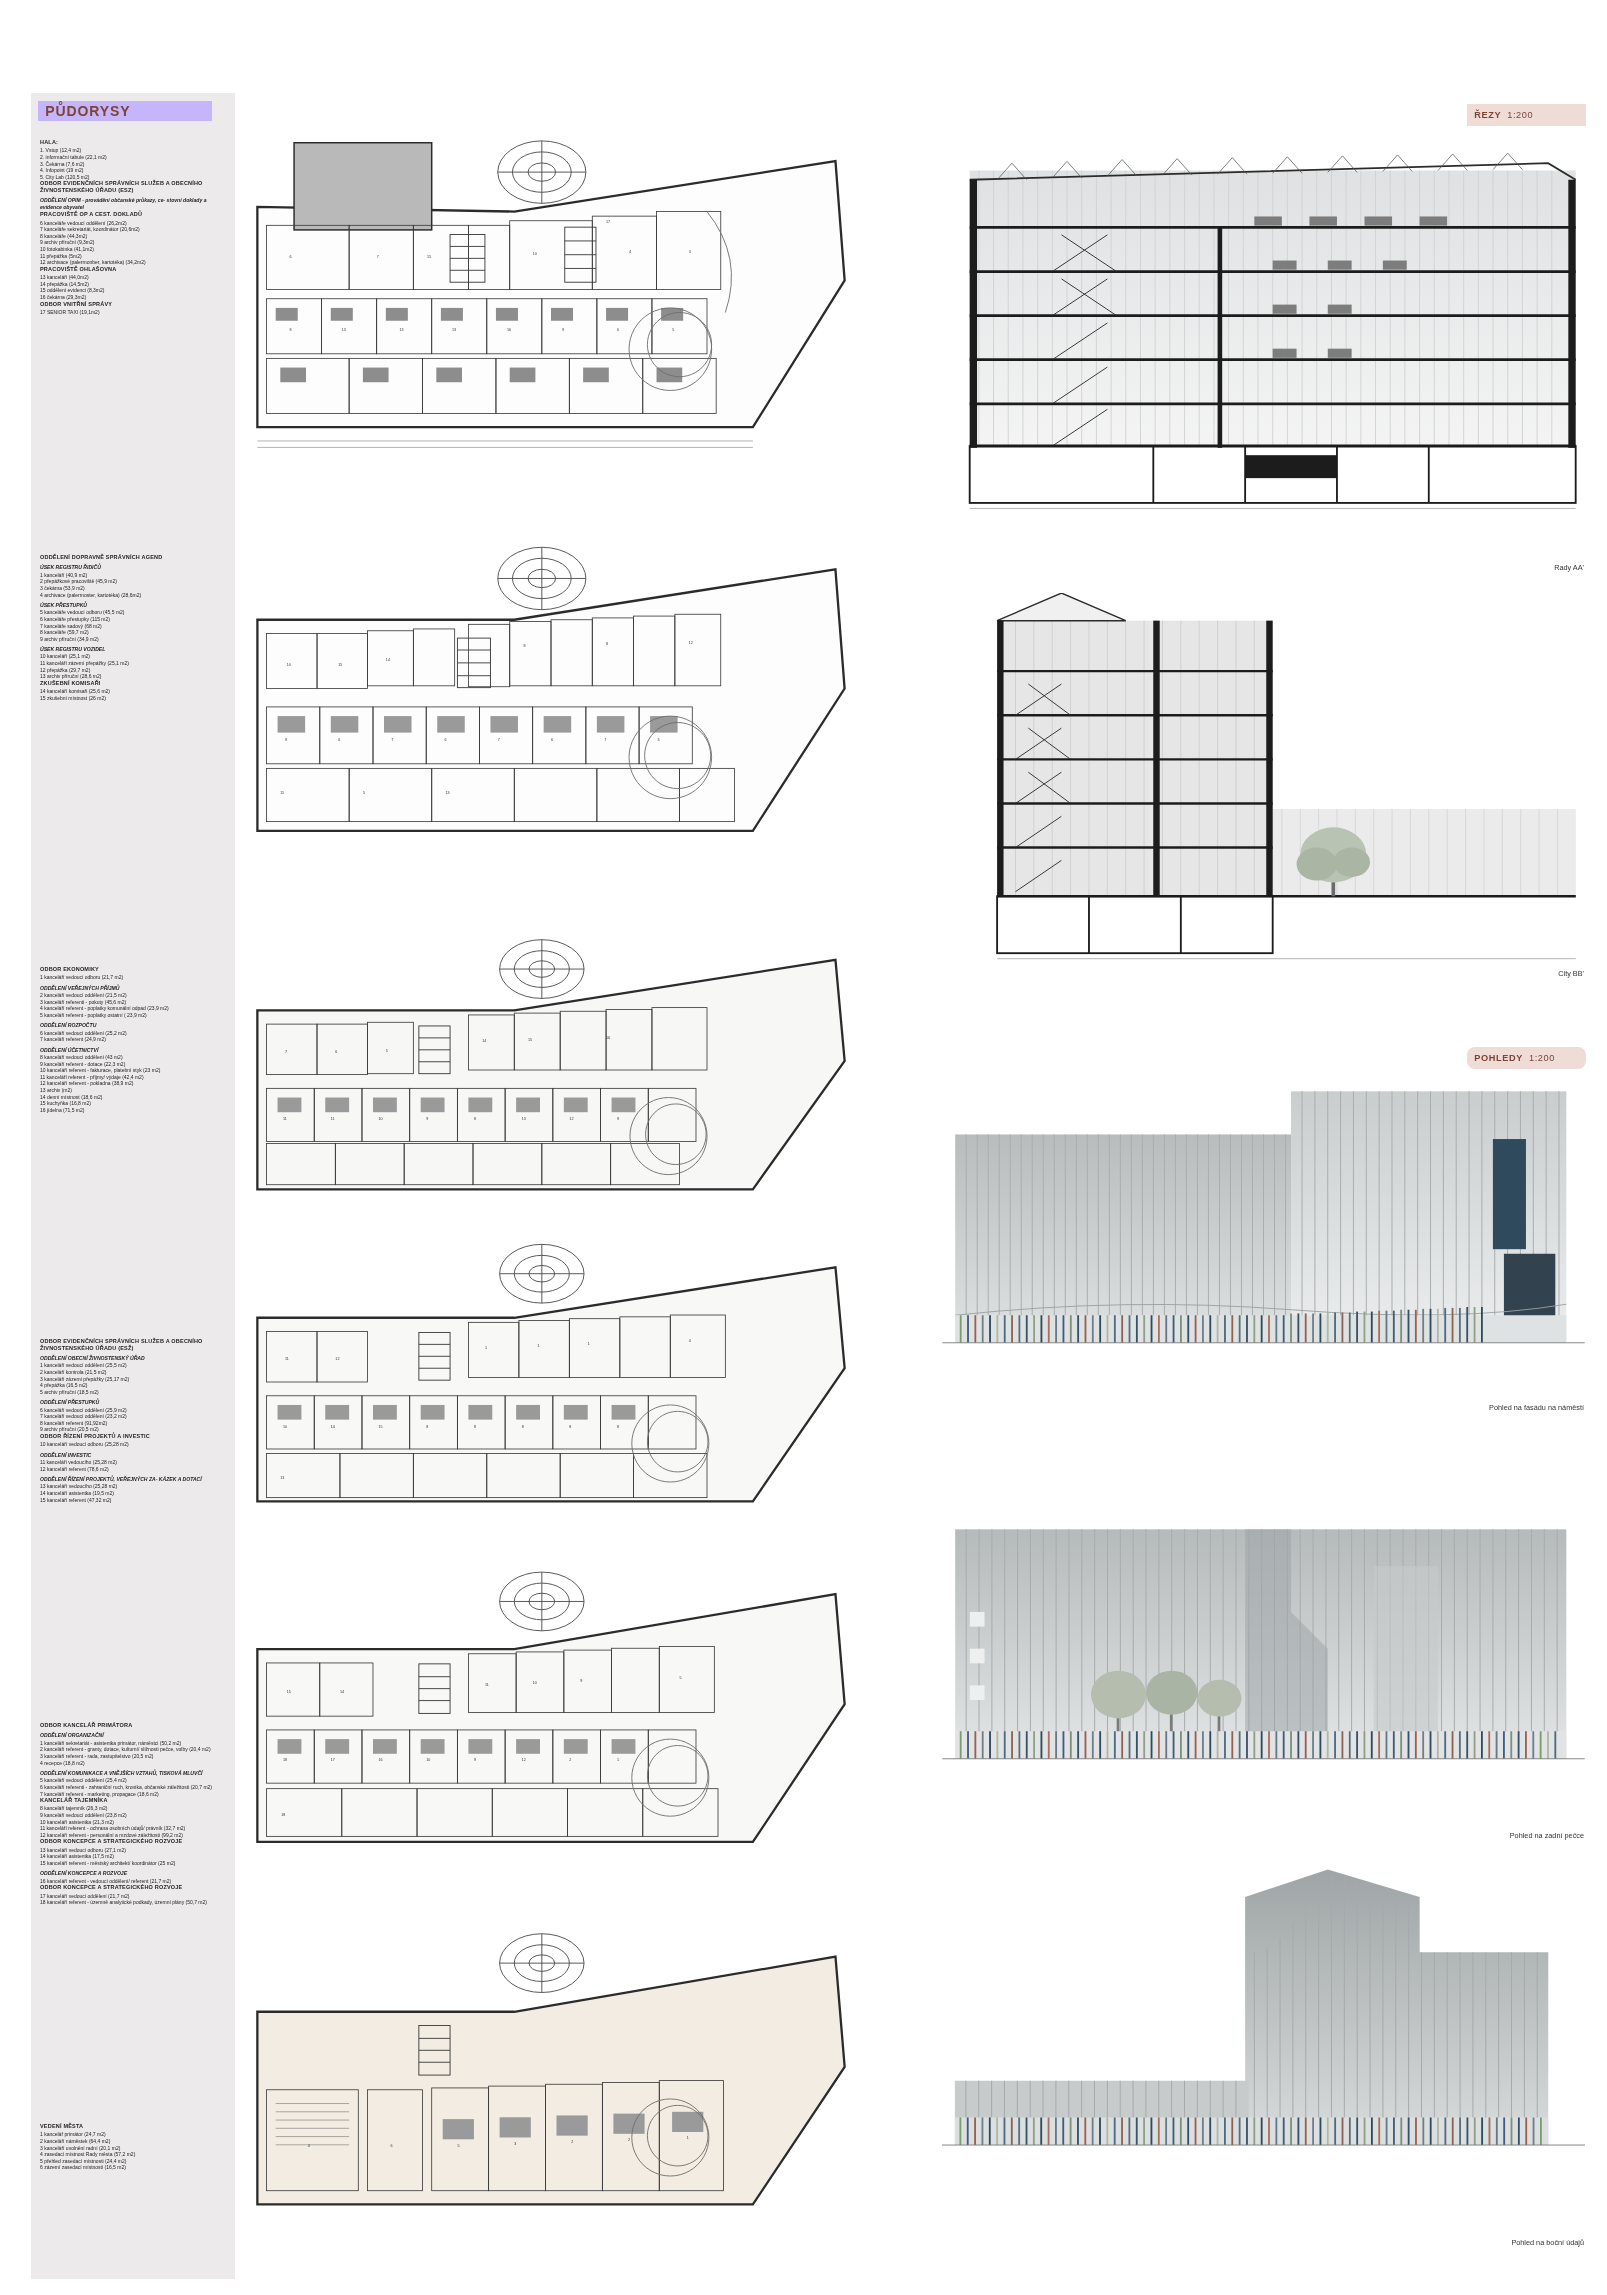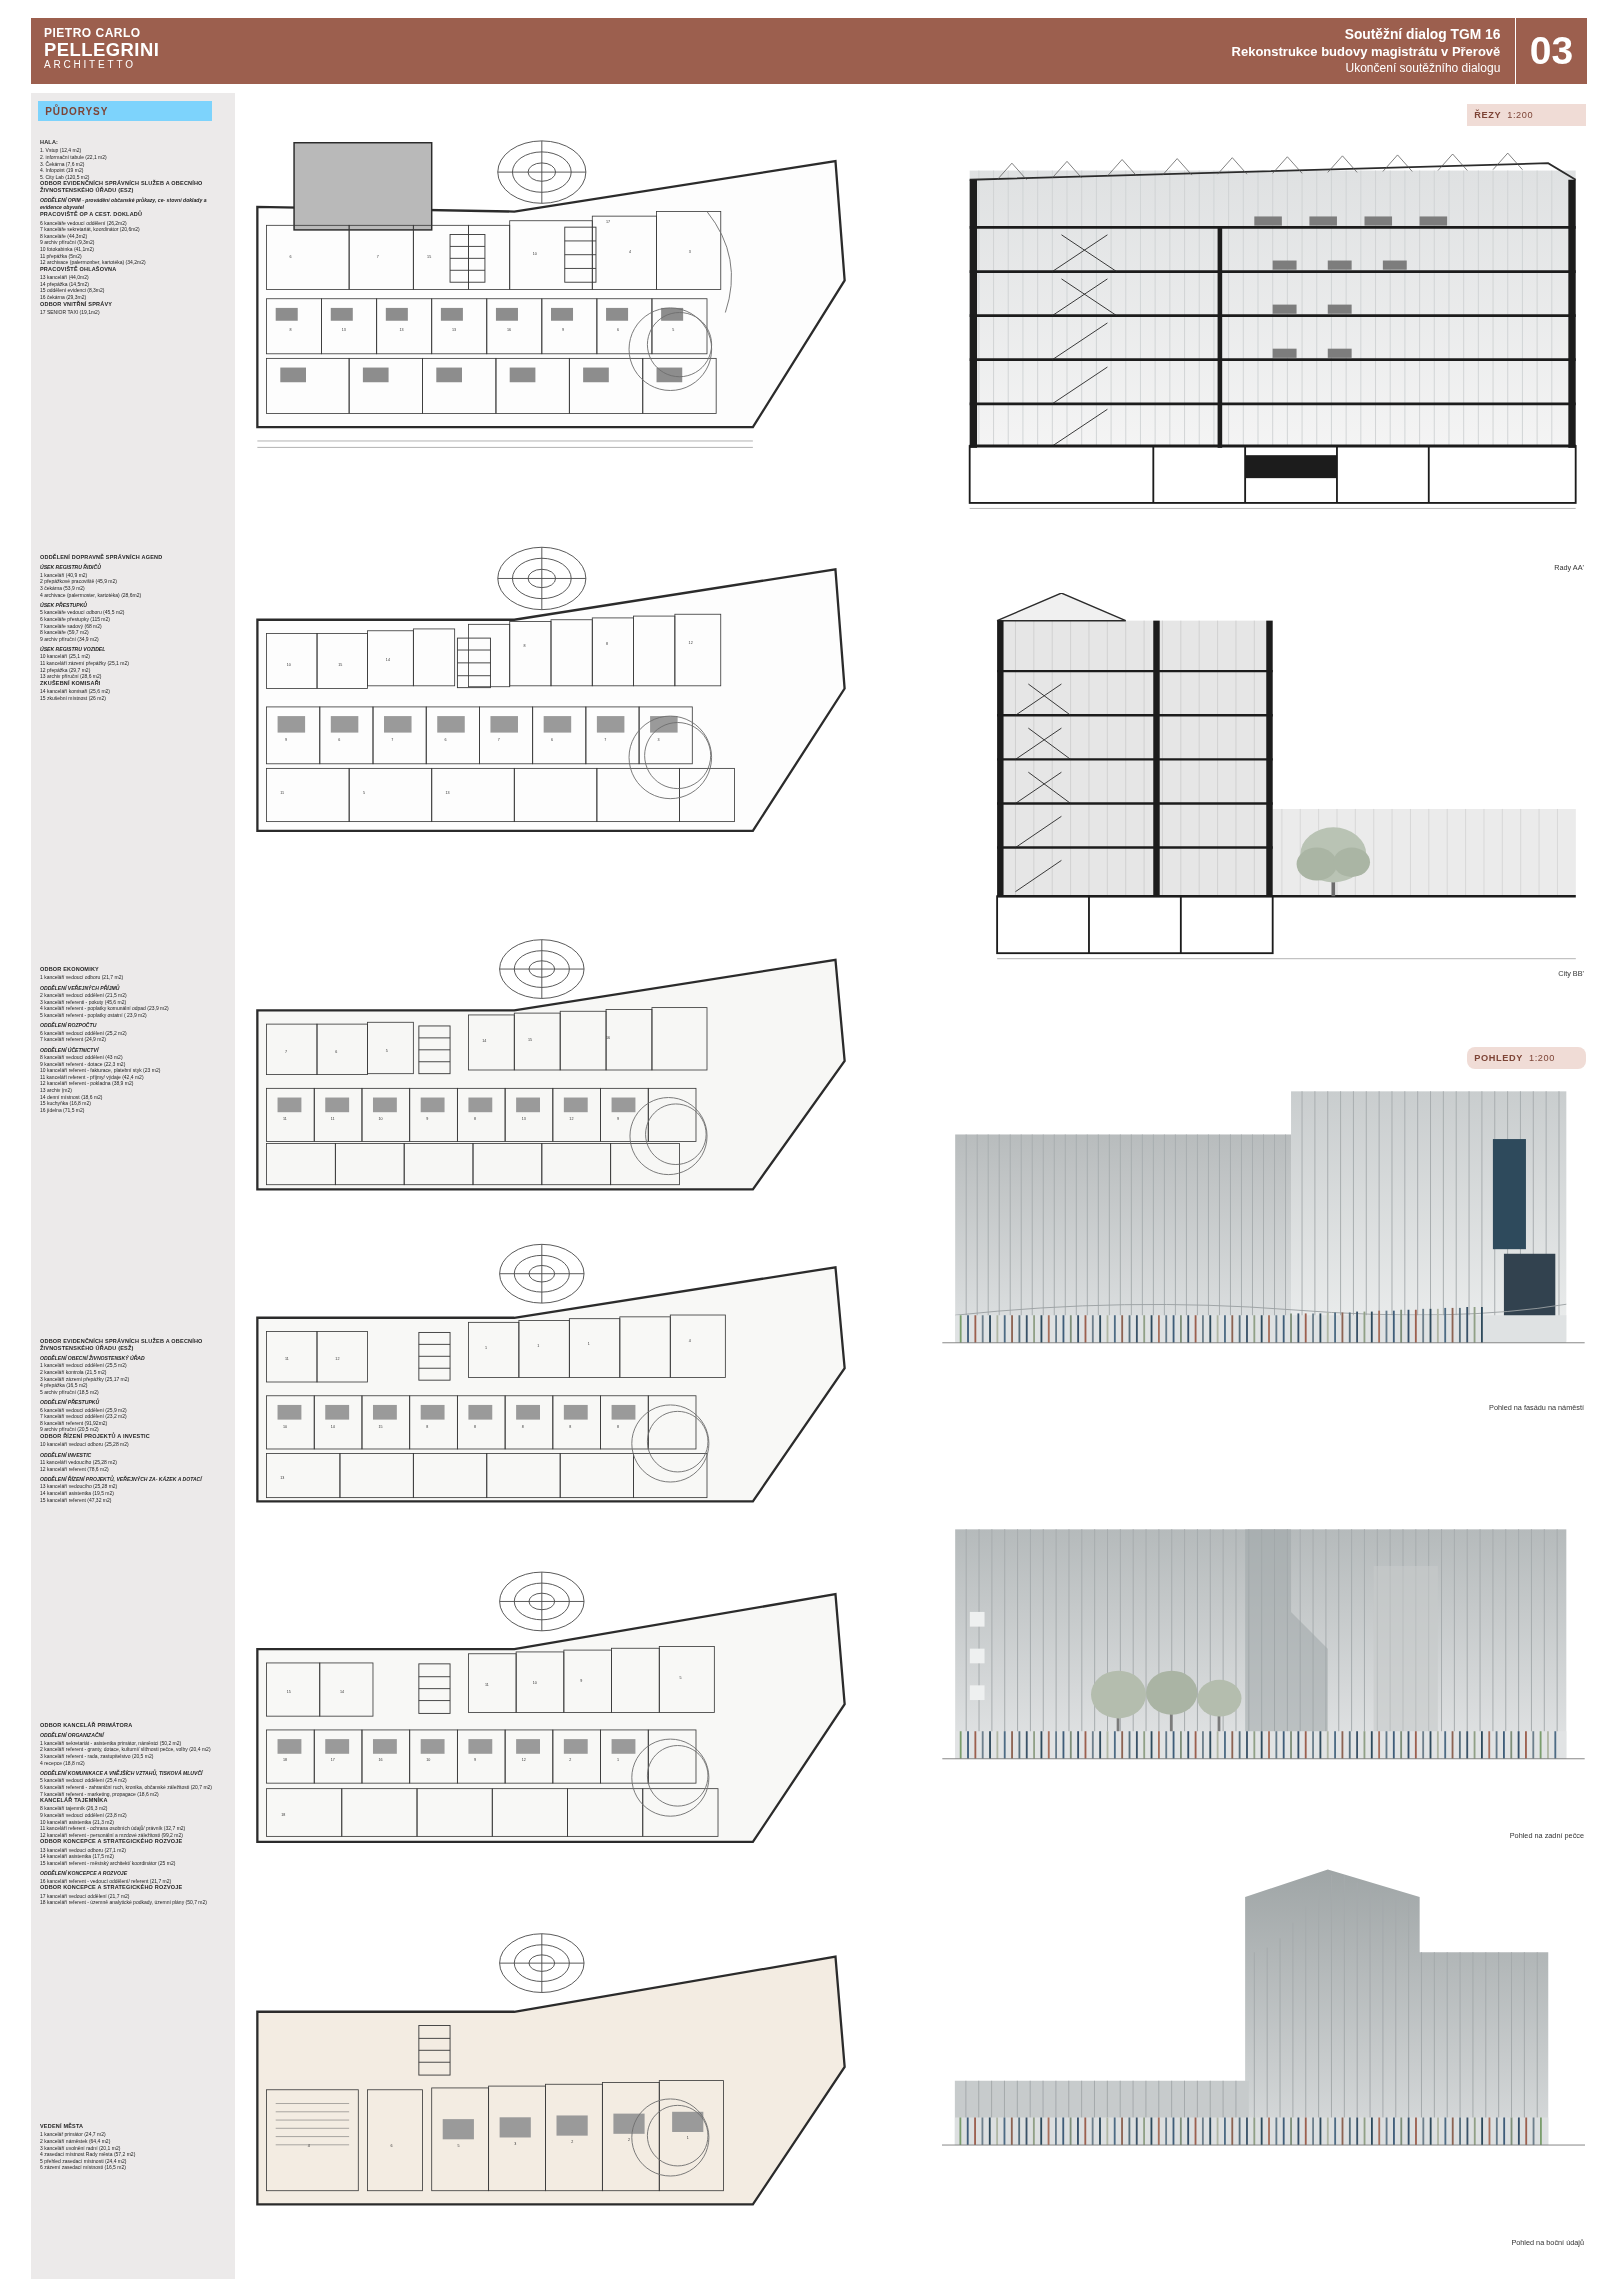--- a/index.html
+++ b/index.html
@@ -42,22 +42,22 @@
     display:flex; align-items:center; justify-content:center;
     font-size:39px; font-weight:bold;
   }
   
   .left-col {
     position:absolute; left:26px; top:88px; width:204px; height:2186px;
     background:#eceaea;
   }
   .sec-tag {
     position:absolute; left:33px; top:96px; width:174px; height:20px;
-    background:#7dd3fc; color:#7d4436;
-    font-size:10px; font-weight:bold; letter-spacing:0.9px;
+    background:#c4b5fd; color:#7d4436;
+    font-size:14px; font-weight:bold; letter-spacing:0.9px;
     display:flex; align-items:center; padding-left:7.3px;
   }
   .legend-block { position:absolute; left:35px; width:180px; font-size:5px; line-height:6.6px; color:#232323; }
   .legend-block h4 { margin:0 0 1.8px 0; font-size:5.5px; font-weight:bold; letter-spacing:0.2px; }
   .legend-block h5 { margin:3.7px 0 0.9px 0; font-size:5.1px; font-weight:bold; font-style:italic; }
   .legend-block p { margin:0; }
   
   .tag-right {
     position:absolute; height:22px; background:#f0dcd6; color:#7d4436;
     font-size:9.2px; font-weight:bold; letter-spacing:0.6px;
@@ -76,34 +76,20 @@
   .sec, .elev { position:absolute; background:#ffffff; }
   .footer-line {
     position:absolute; left:26px; top:2279px; width:1556px; height:1.8px; background:#ffffff;
   }
 </style>
 </head>
 <body>
 
 <div class="sheet">
 
-  <div class="header">
-    <div class="logo-box">
-      <div class="logo-l1">PIETRO CARLO</div>
-      <div class="logo-l2">PELLEGRINI</div>
-      <div class="logo-l3">ARCHITETTO</div>
-    </div>
-    <div class="header-spacer"></div>
-    <div class="header-titles">
-      <div class="t1">Soutěžní dialog TGM 16</div>
-      <div class="t2">Rekonstrukce budovy magistrátu v Přerově</div>
-      <div class="t3">Ukončení soutěžního dialogu</div>
-    </div>
-    <div class="sheet-num">03</div>
-  </div>
 
   <div class="left-col"></div>
   <div class="sec-tag">PŮDORYSY</div>
 
   <div class="legend-block" id="legend0" style="top: 134px;">
       <h4>HALA:</h4>
       <p>1. Vstup (12,4 m2)</p>
       <p>2. informační tabule (22,1 m2)</p>
       <p>3. Čekárna (7,6 m2)</p>
       <p>4. Infopoint (19 m2)</p>

